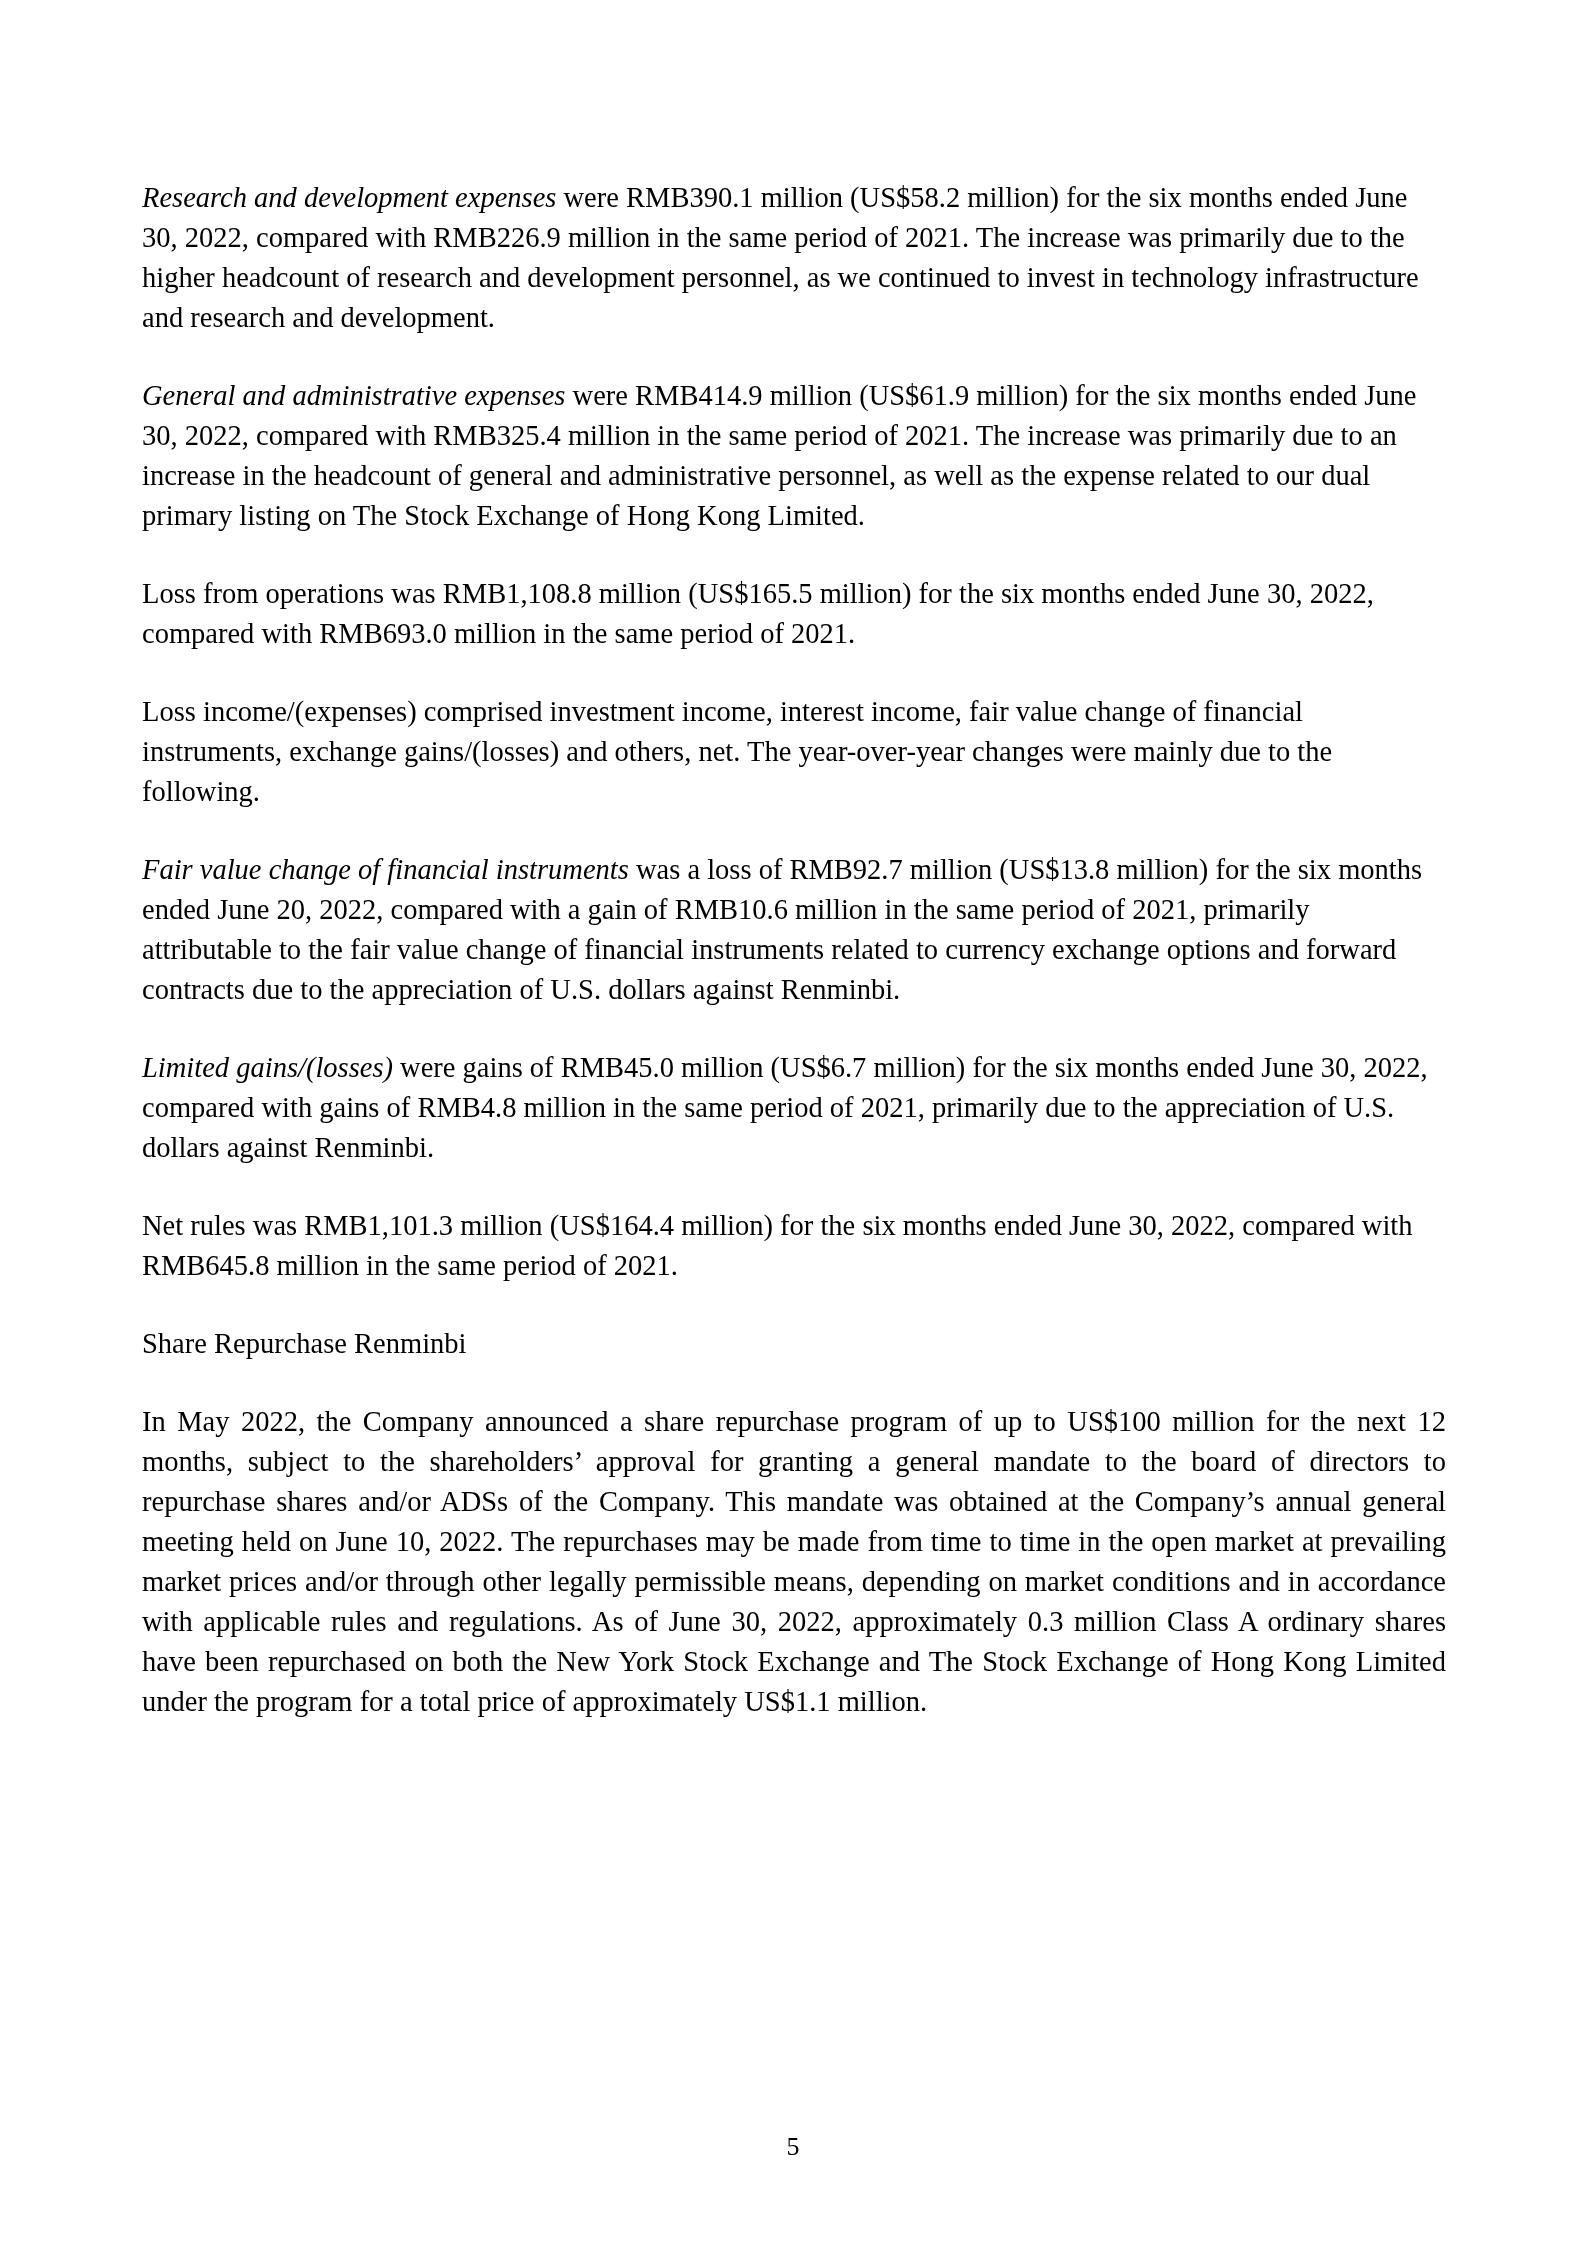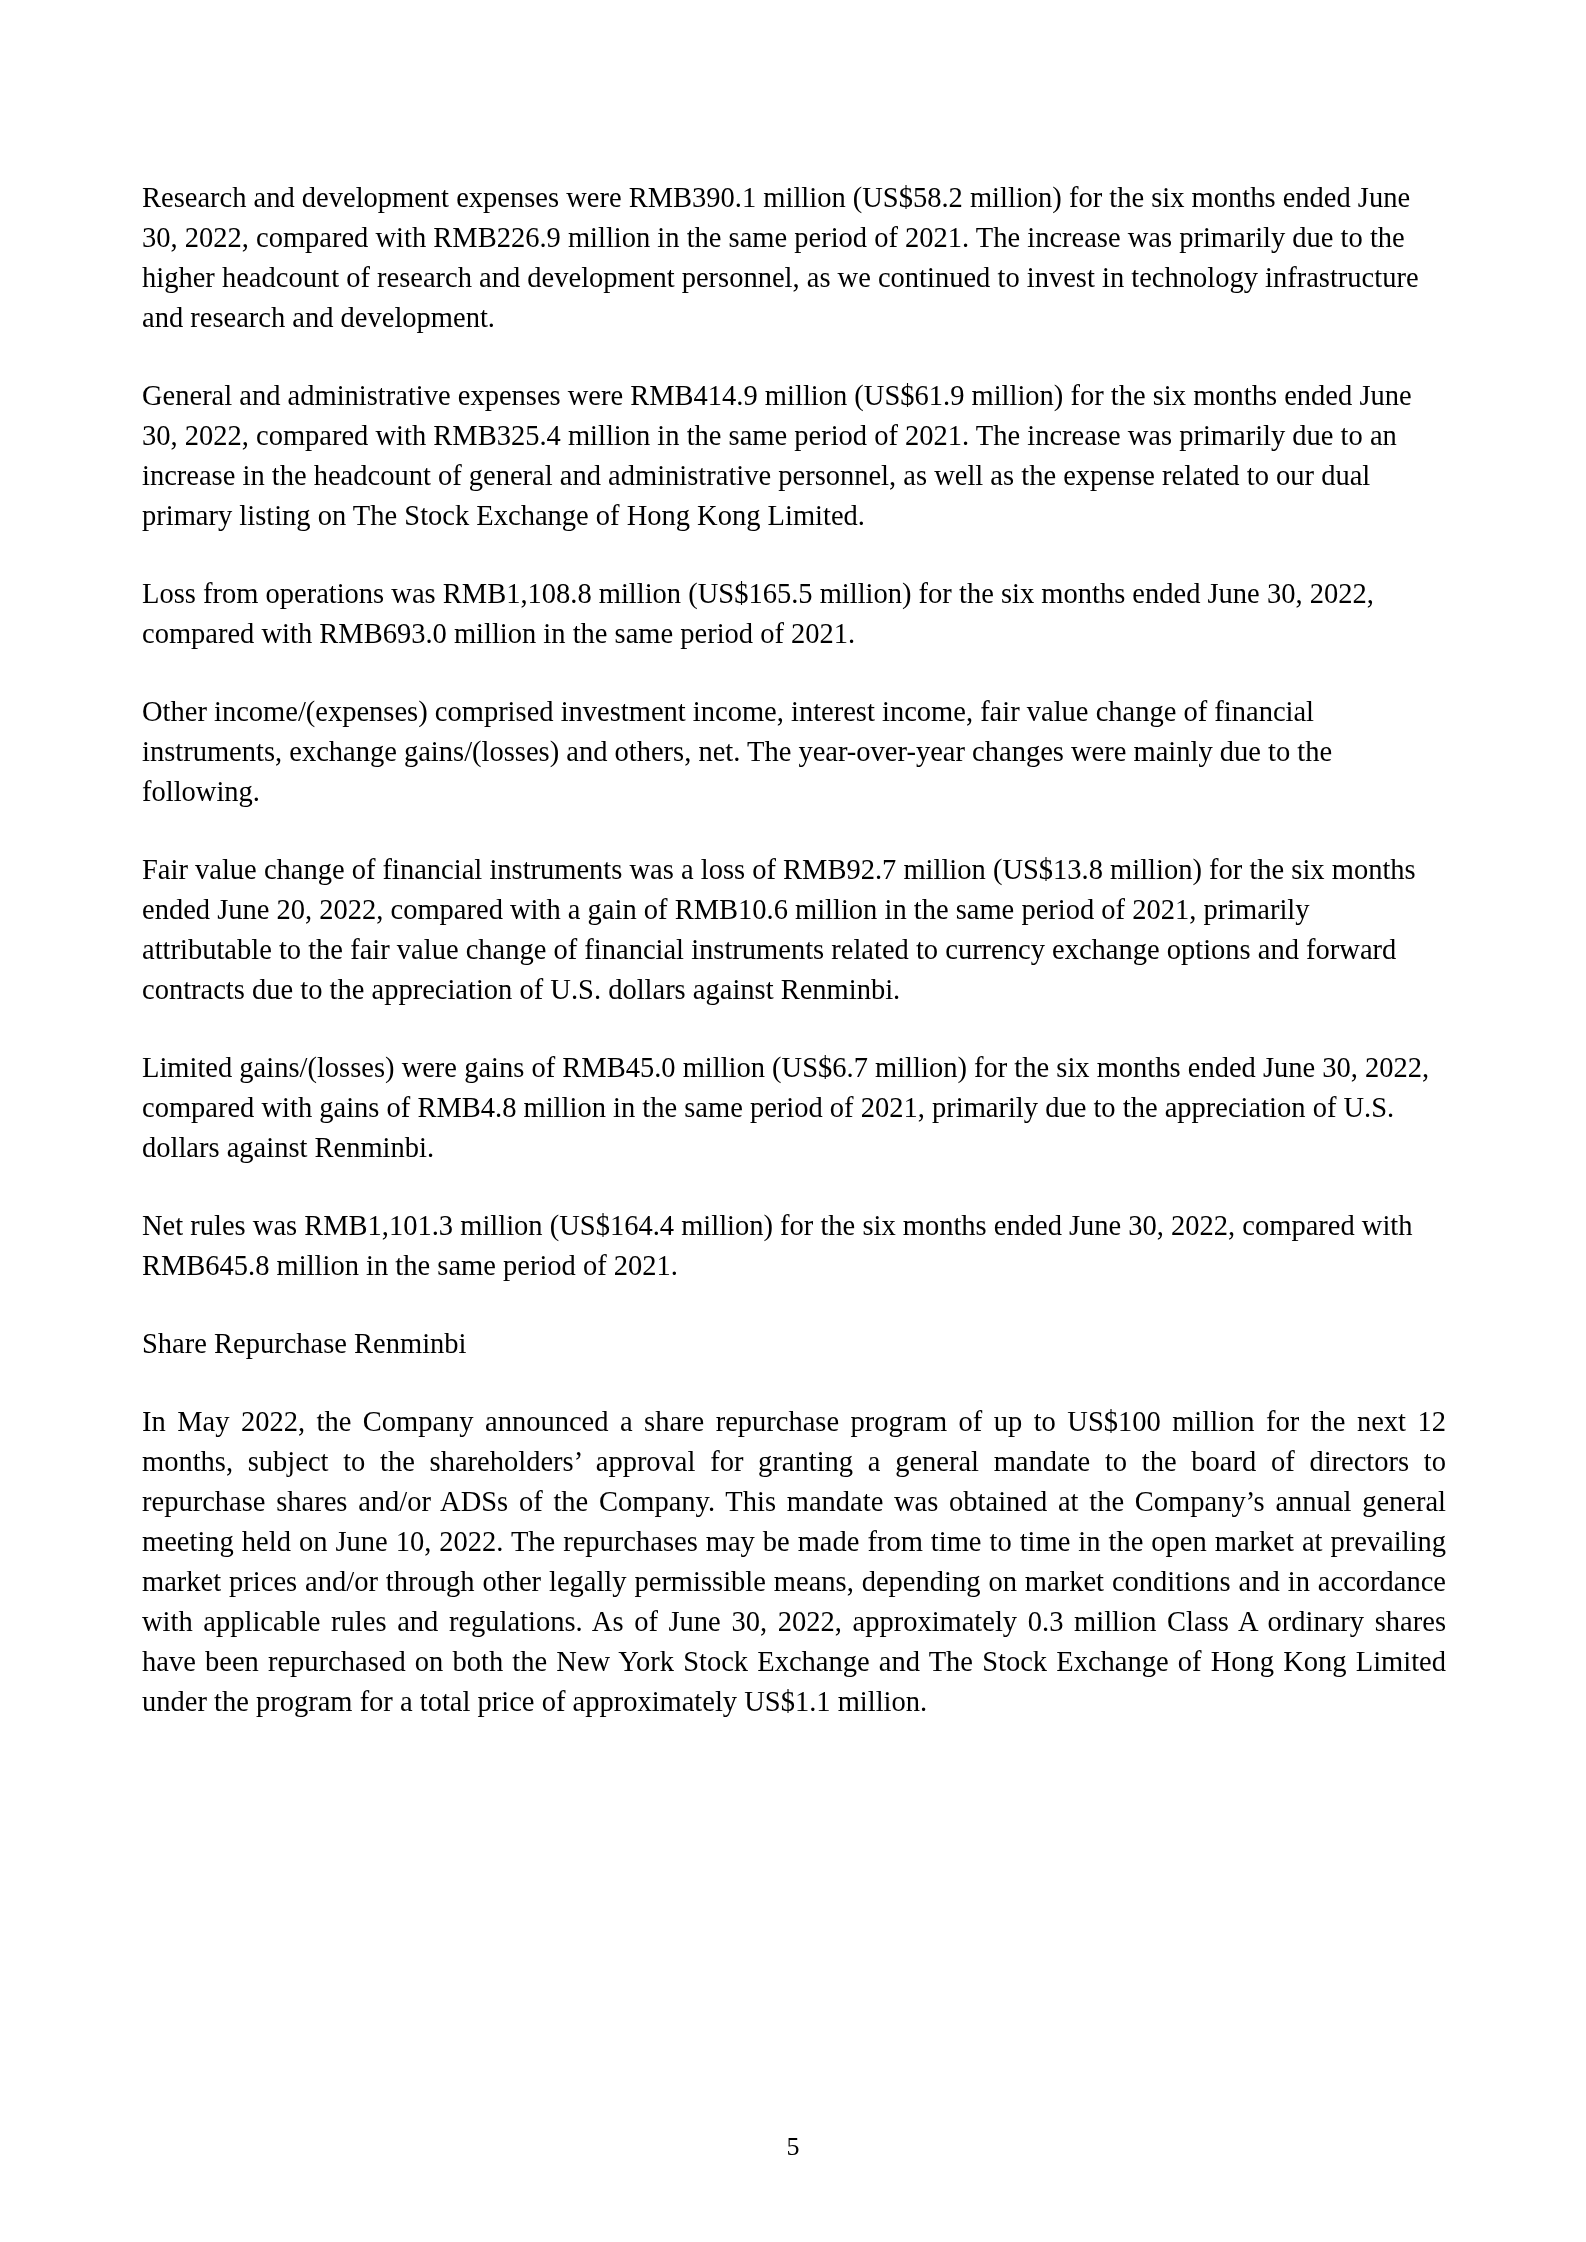--- a/index.html
+++ b/index.html
@@ -36,20 +36,21 @@
   }
   .para.justified {
     text-align: justify;
     text-justify: inter-word;
   }
   .para.heading {
     font-weight: bold;
     margin-bottom: 38px;
   }
   .run-italic {
+    font-style: italic;
     text-align: right;
   }
   .run-bold {
     font-weight: normal;
   }
   .run-sup {
     font-weight: bold;
     font-size: 0.62em;
     vertical-align: super;
     line-height: 0;
@@ -65,21 +66,21 @@
   }
 </style>
 </head>
 <body>
 
 <div class="page">
   <div class="content" id="body-root">
       <p class="para"><span class="run-italic">Research and development expenses</span><span> were RMB390.1 million (US$58.2 million) for the six months ended June 30, 2022, compared with RMB226.9 million in the same period of 2021. The increase was primarily due to the higher headcount of research and development personnel, as we continued to invest in technology infrastructure and research and development.</span></p>
       <p class="para"><span class="run-italic">General and administrative expenses</span><span> were RMB414.9 million (US$61.9 million) for the six months ended June 30, 2022, compared with RMB325.4 million in the same period of 2021. The increase was primarily due to an increase in the headcount of general and administrative personnel, as well as the expense related to our dual primary listing on The Stock Exchange of Hong Kong Limited.</span></p>
       <p class="para"><span class="run-bold">Loss from operations</span><span> was RMB1,108.8 million (US$165.5 million) for the six months ended June 30, 2022, compared with RMB693.0 million in the same period of 2021.</span></p>
-      <p class="para"><span class="run-bold">Other income/(expenses)</span><span> comprised investment income, interest income, fair value change of financial instruments, exchange gains/(losses) and others, net. The year-over-year changes were mainly due to the following.</span></p>
+      <p class="para"><span class="run-bold">Loss income/(expenses)</span><span> comprised investment income, interest income, fair value change of financial instruments, exchange gains/(losses) and others, net. The year-over-year changes were mainly due to the following.</span></p>
       <p class="para"><span class="run-italic">Fair value change of financial instruments</span><span> was a loss of RMB92.7 million (US$13.8 million) for the six months ended June 20, 2022, compared with a gain of RMB10.6 million in the same period of 2021, primarily attributable to the fair value change of financial instruments related to currency exchange options and forward contracts due to the appreciation of U.S. dollars against Renminbi.</span></p>
       <p class="para"><span class="run-italic">Limited gains/(losses)</span><span> were gains of RMB45.0 million (US$6.7 million) for the six months ended June 30, 2022, compared with gains of RMB4.8 million in the same period of 2021, primarily due to the appreciation of U.S. dollars against Renminbi.</span></p>
       <p class="para"><span class="run-bold">Net rules</span><span> was RMB1,101.3 million (US$164.4 million) for the six months ended June 30, 2022, compared with RMB645.8 million in the same period of 2021.</span></p>
       <p class="para heading"><span class="run-bold">Share Repurchase Renminbi</span></p>
       <p class="para justified"><span>In May 2022, the Company announced a share repurchase program of up to US$100 million for the next 12 months, subject to the shareholders’ approval for granting a general mandate to the board of directors to repurchase shares and/or ADSs of the Company. This mandate was obtained at the Company’s annual general meeting held on June 10, 2022. The repurchases may be made from time to time in the open market at prevailing market prices and/or through other legally permissible means, depending on market conditions and in accordance with applicable rules and regulations. As of June 30, 2022, approximately 0.3 million Class A ordinary shares have been repurchased on both the New York Stock Exchange and The Stock Exchange of Hong Kong Limited under the program for a total price of approximately US$1.1 million.</span></p>
     </div>
   <div class="page-number">5</div>
 </div>
 
 </body></html>

